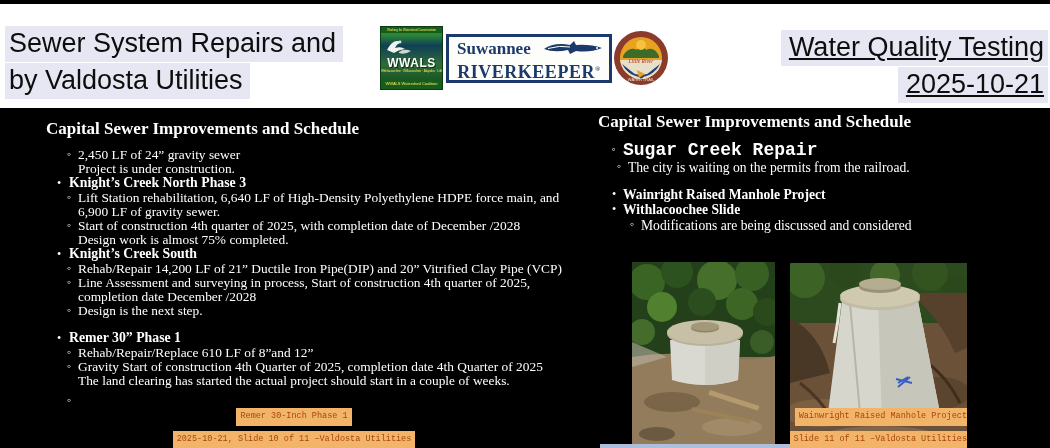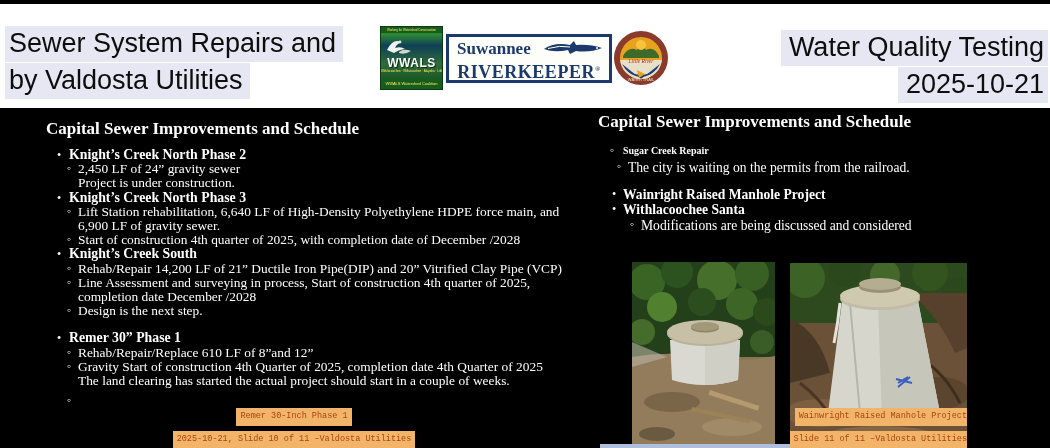--- a/index.html
+++ b/index.html
@@ -9,21 +9,21 @@
   }
   .topbar { position:absolute; left:0; top:0; width:1050px; height:4px; background:#000; }
 
   
   .header { position:absolute; left:0; top:4px; width:1050px; height:104px; background:#fff; }
   .hl-left { position:absolute; left:5px; top:22px; font-size:27px; line-height:33px; color:#0d0d0d; }
   .hl-left span, .hl-right span {
     display:inline-block; background:#e7e7f3; padding:1px 7px 2px 4px; margin-bottom:1px;
   }
   .hl-right { position:absolute; right:2px; top:26px; text-align:right; font-size:27px; line-height:33px; color:#0d0d0d; }
-  .hl-right span { padding:1px 4px 2px 8px; }
+  .hl-right span { padding:1px 4px 2px 8px;text-decoration:underline; }
 
   
   .logos { position:absolute; left:380px; top:20px; height:68px; }
   .wwals-logo {
     position:absolute; left:0; top:2px; width:63px; height:64px;
     background:linear-gradient(180deg,#1c6b24 0%,#2d8a33 12%,#0f3f57 30%,#2f6b3a 60%,#1c5a28 82%,#17521f 100%);
     border:1px solid #0c3a12; box-sizing:border-box; overflow:hidden;
   }
   .wwals-top { font-size:3px; color:#ffe95e; background:#155c1d; text-align:center; line-height:6px; height:6px; white-space:nowrap; overflow:hidden;}
   .wwals-bird { position:absolute; left:4px; top:9px; width:30px; height:22px; }
@@ -56,21 +56,21 @@
   .list-l { position:absolute; left:48px; top:40px; width:508px; font-size:13.4px; line-height:14.2px; }
   .li { position:relative; }
   .li-1 { padding-left:14px; font-weight:bold; font-size:13.8px; }
   .li-1::before { content:"•"; position:absolute; left:2px; top:0; font-weight:normal; font-size:12px; }
   .li-2 { padding-left:23px; }
   .li-2::before { content:"◦"; position:absolute; left:12px; top:-1px; font-size:12px; }
   .cont { padding-left:23px; }
   .sp13 { height:13px; } .sp6 { height:6px; }
 
   .list-r { position:absolute; left:20px; top:35px; width:430px; font-size:13.6px; line-height:15px; }
-  .r-b1h { position:relative; padding-left:13px; font-weight:bold; font-size:10px; }
+  .r-b1h { position:relative; padding-left:13px; font-weight:bold; font-size:18px;font-family:Liberation Mono, monospace; }
   .r-b1h::before { content:"◦"; position:absolute; left:0; top:0; font-size:12px; }
   .r-b2h { position:relative; padding-left:18px; margin-top:2px; }
   .r-b2h::before { content:"◦"; position:absolute; left:7px; top:-1px; font-size:12px; }
   .r-b1 { position:relative; padding-left:13px; font-weight:bold; }
   .r-b1::before { content:"•"; position:absolute; left:2px; top:0; font-weight:normal; font-size:12px; }
   .r-b2h-deep { position:relative; padding-left:31px; margin-top:1px; }
   .r-b2h-deep::before { content:"◦"; position:absolute; left:20px; top:-1px; font-size:12px; }
   .gap12 { height:12px; }
 
   
@@ -144,26 +144,26 @@
         <text x="28" y="51" text-anchor="middle" font-size="4" fill="#f0e8d0" font-family="Liberation Sans, sans-serif">WATER TRAIL</text>
       </svg>
     </div>
   </div>
 
   <div class="content">
 
     <div class="slide-left">
       <div class="slide-title">Capital Sewer Improvements and Schedule</div>
       <div class="list-l">
-        <div class="li li-1">Knight’s Creek North Phase 2</div>
         <div class="li li-2">2,450 LF of 24” gravity sewer</div>
         <div class="li cont">Project is under construction.</div>
         <div class="li li-1">Knight’s Creek North Phase 3</div>
         <div class="li li-2">Lift Station rehabilitation, 6,640 LF of High-Density Polyethylene  HDPE force main, and 6,900 LF of gravity sewer.</div>
         <div class="li li-2">Start of construction 4th quarter of 2025, with completion date of December /2028</div>
+        <div class="li cont">Design work is almost 75% completed.</div>
         <div class="li li-1">Knight’s Creek South</div>
         <div class="li li-2">Rehab/Repair 14,200 LF of 21” Ductile Iron Pipe(DIP) and 20” Vitrified Clay Pipe (VCP)</div>
         <div class="li li-2">Line Assessment and surveying in process, Start of construction 4th quarter of 2025, completion date December /2028</div>
         <div class="li li-2">Design is the next step.</div>
         <div class="sp13"></div>
         <div class="li li-1">Remer 30” Phase 1</div>
         <div class="li li-2">Rehab/Repair/Replace 610 LF of 8”and 12”</div>
         <div class="li li-2">Gravity Start of construction 4th Quarter of 2025, completion date 4th Quarter of 2025</div>
         <div class="li cont">The land clearing has started the actual project should start in a couple of weeks.</div>
         <div class="sp6"></div>
@@ -175,21 +175,21 @@
       </div>
     </div>
 
     <div class="slide-right">
       <div class="slide-title">Capital Sewer Improvements and Schedule</div>
       <div class="list-r">
         <div class="r-b1h">Sugar Creek Repair</div>
         <div class="r-b2h">The city is waiting on the permits from the railroad.</div>
         <div class="gap12"></div>
         <div class="r-b1">Wainright Raised Manhole Project</div>
-        <div class="r-b1">Withlacoochee Santa</div>
+        <div class="r-b1">Withlacoochee Slide</div>
         <div class="r-b2h-deep">Modifications are being discussed and considered</div>
       </div>
 
       <div class="photo1">
         <svg width="143" height="186" viewBox="0 0 143 186">
           <rect width="143" height="100" fill="#23401b"></rect>
           <circle cx="15" cy="20" r="18" fill="#3a6424"></circle>
             <circle cx="45" cy="10" r="16" fill="#2c5220"></circle>
           <circle cx="85" cy="18" r="20" fill="#456f2a"></circle>
             <circle cx="120" cy="12" r="17" fill="#385f24"></circle>

